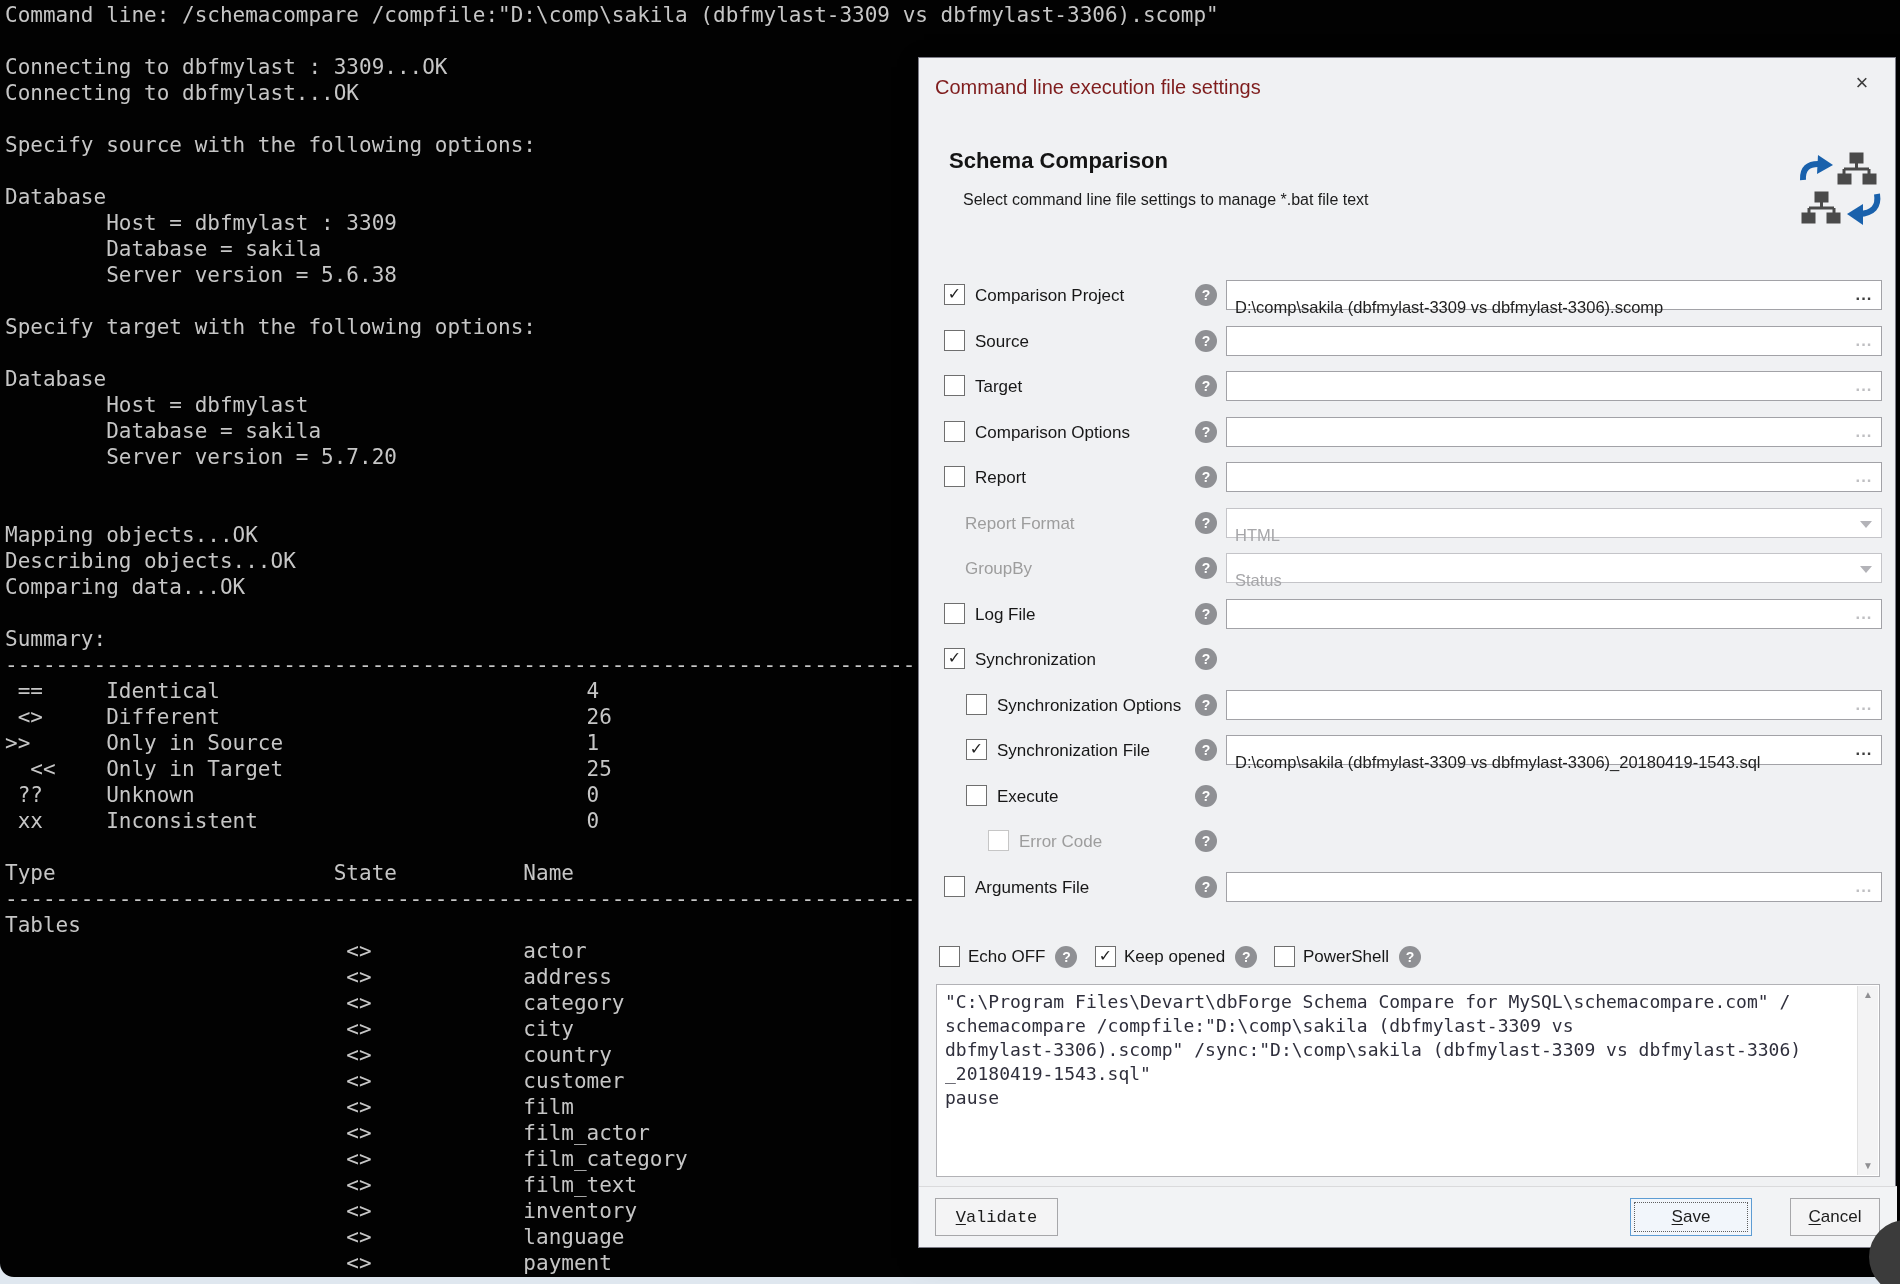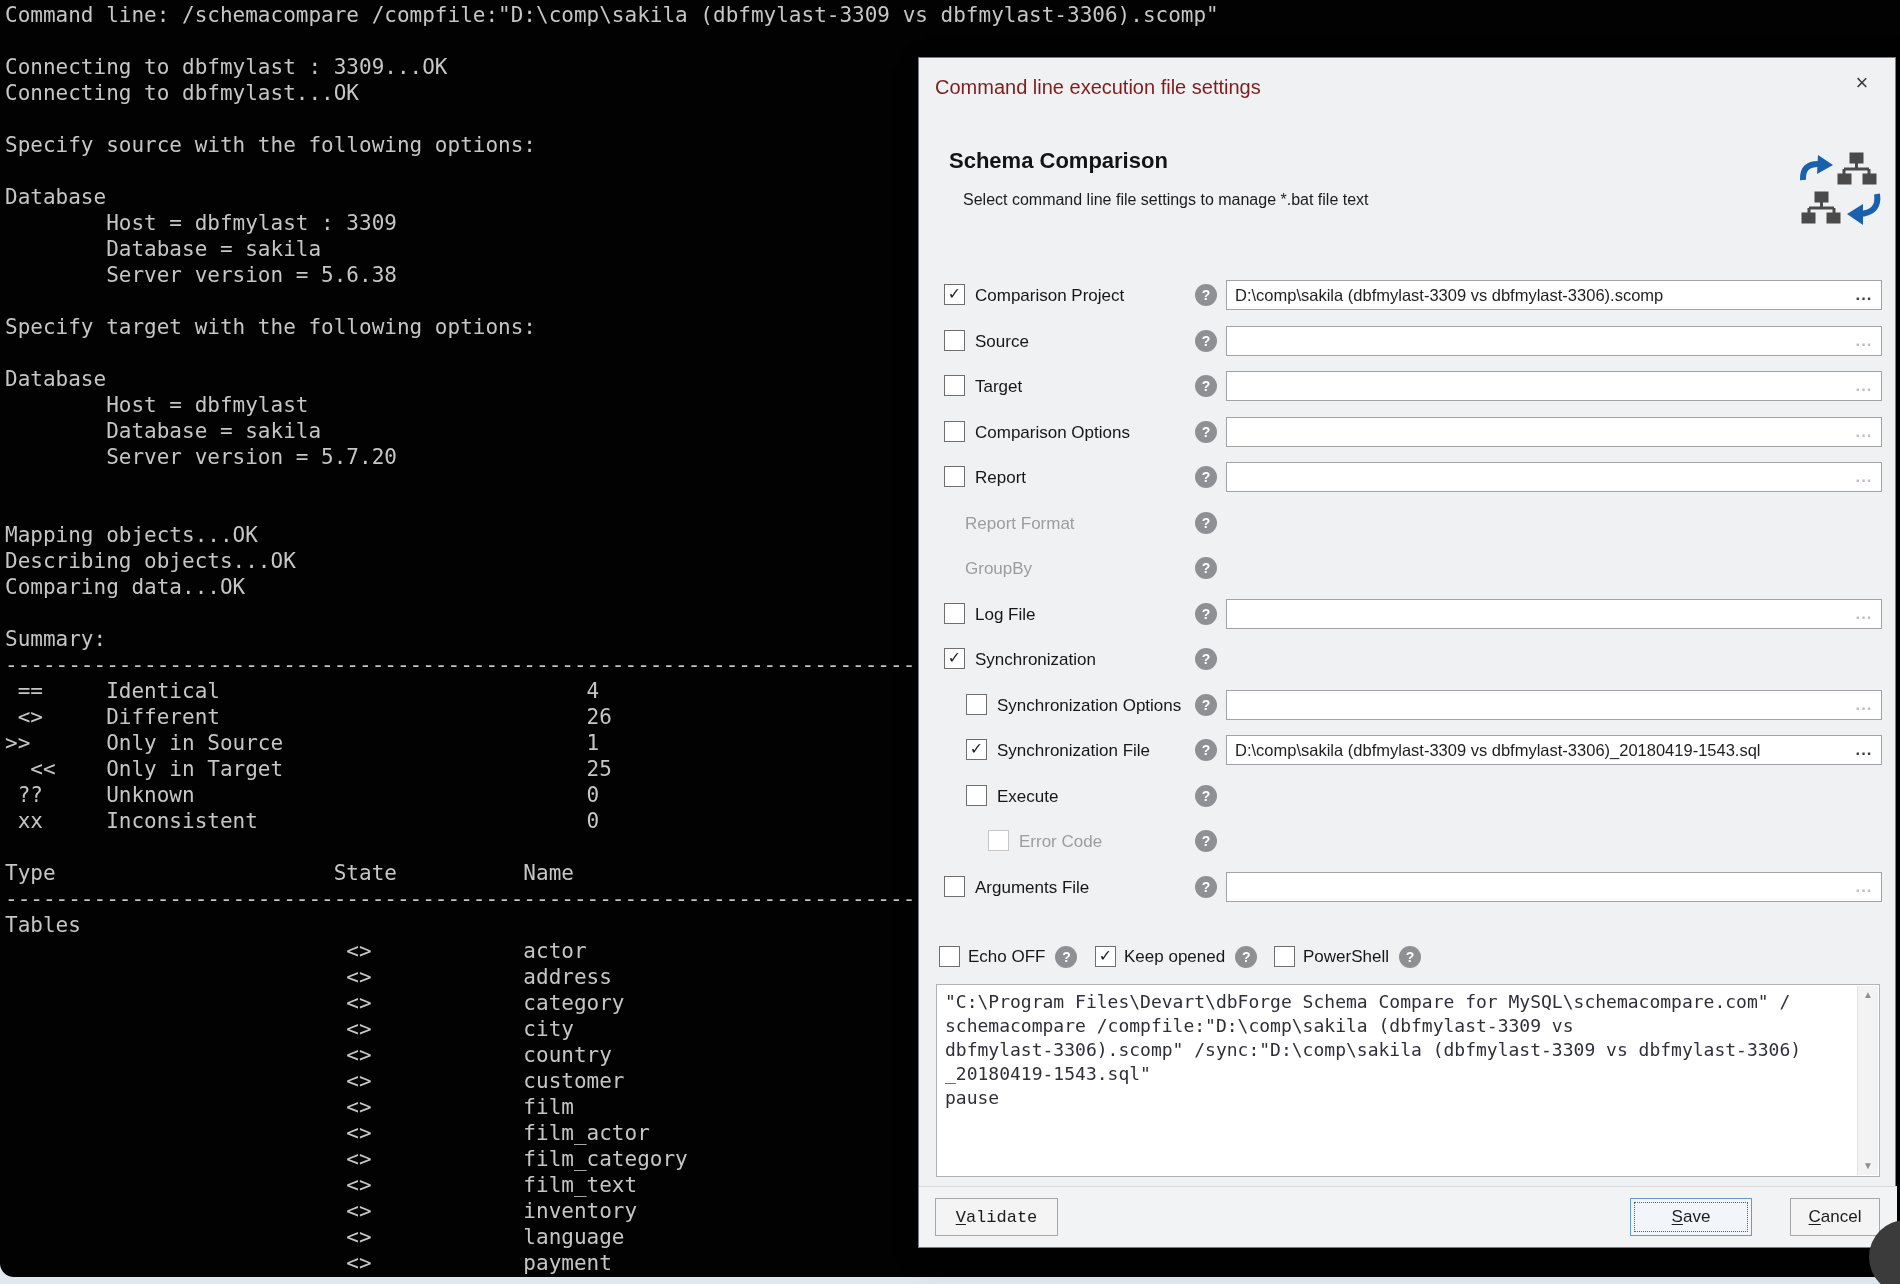--- a/index.html
+++ b/index.html
@@ -30,21 +30,21 @@
       box-sizing:border-box;text-align:center;font-size:16px;line-height:18px;color:#222;cursor:pointer;}
   .row.disabled .cb{border-color:#c6c6c6;}
   .lbl{position:absolute;top:0;line-height:45px;font-size:17px;color:#171717;white-space:nowrap;}
   .row.disabled .lbl{color:#9d9d9d;}
   .help{position:absolute;left:276px;top:11px;width:22px;height:22px;border-radius:50%;
         background:#8f9094;color:#fff;font-size:14px;font-weight:bold;text-align:center;
         line-height:22px;cursor:pointer;}
   .field{position:absolute;left:307px;top:7px;width:656px;height:30px;background:#fff;
          border:1px solid #a2a2a7;box-sizing:border-box;font-size:16.5px;line-height:28px;}
   .row.disabled .field{border-color:#c4c4c8;}
-  .ftext{display:block;padding:0 32px 0 8px;color:#1f1f1f;white-space:nowrap;overflow:hidden;}
+  .ftext{display:block;padding:12px 32px 0 8px;color:#1f1f1f;white-space:nowrap;overflow:hidden;}
   .combo .ftext{color:#a6a6a9;}
   .browse{position:absolute;right:3px;top:0;width:28px;text-align:center;font-weight:bold;
           letter-spacing:1px;line-height:26px;cursor:pointer;}
   .browse.dark{color:#3e3e3e;} .browse.light{color:#bfbfc2;}
   .arrow{position:absolute;right:9px;top:12px;width:0;height:0;border-left:6px solid transparent;
          border-right:6px solid transparent;border-top:7px solid #b3b3b8;}
   
   .opts{position:absolute;left:0;top:876px;width:978px;height:45px;}
   .opt{position:absolute;top:0;height:45px;display:flex;align-items:center;}
   .opt .cb{position:static;margin-right:8px;}
@@ -208,24 +208,32 @@
           <span class="lbl" style="left: 56px;">Report</span>
           <span class="help">?</span>
           <span class="field">
             <span class="ftext"></span>
             <span class="browse light">...</span>
           </span>
         </div>
         <div class="row disabled">
           <span class="lbl" style="left: 46px;">Report Format</span>
           <span class="help">?</span>
+          <span class="field combo">
+            <span class="ftext">HTML</span>
+            <span class="arrow"></span>
+          </span>
         </div>
         <div class="row disabled">
           <span class="lbl" style="left: 46px;">GroupBy</span>
           <span class="help">?</span>
+          <span class="field combo">
+            <span class="ftext">Status</span>
+            <span class="arrow"></span>
+          </span>
         </div>
         <div class="row">
           <span class="cb" style="left: 25px;"></span>
           <span class="lbl" style="left: 56px;">Log File</span>
           <span class="help">?</span>
           <span class="field">
             <span class="ftext"></span>
             <span class="browse light">...</span>
           </span>
         </div>

